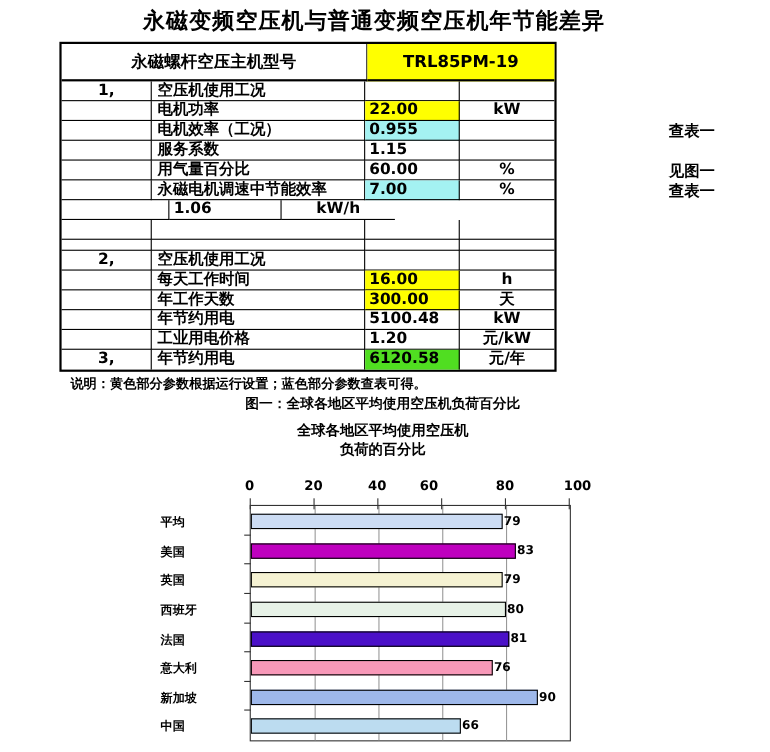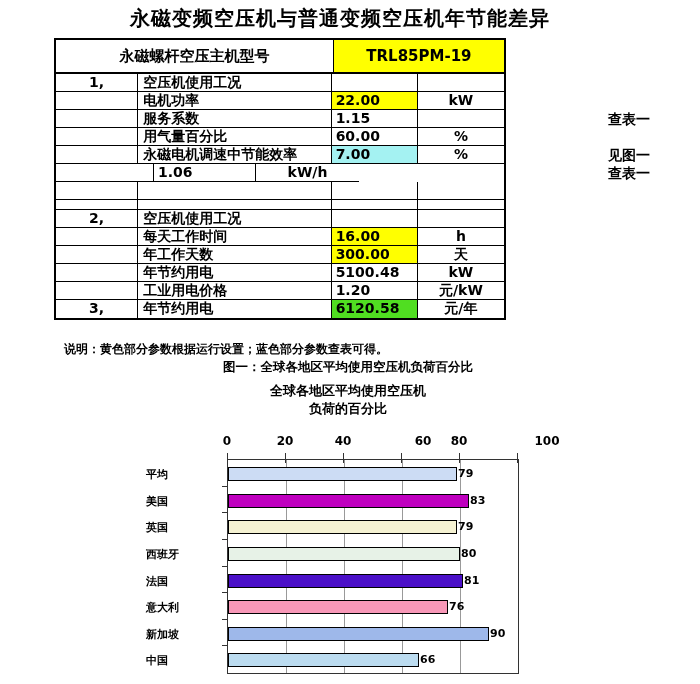--- a/index.html
+++ b/index.html
@@ -62,20 +62,26 @@
           <div class="cell cD" style="height: 18px;"></div>
         </div>
         <div class="trow">
           <div class="cell cA" style="height: 18px;"></div>
           <div class="cell cB" style="height: 18px;">电机功率</div>
           <div class="cell cC" style="height: 18px; background: rgb(255, 255, 0);">22.00</div>
           <div class="cell cD" style="height: 18px;">kW</div>
         </div>
         <div class="trow">
           <div class="cell cA" style="height: 18px;"></div>
+          <div class="cell cB" style="height: 18px;">电机效率（工况）</div>
+          <div class="cell cC" style="height: 18px; background: rgb(164, 242, 242);">0.955</div>
+          <div class="cell cD" style="height: 18px;"></div>
+        </div>
+        <div class="trow">
+          <div class="cell cA" style="height: 18px;"></div>
           <div class="cell cB" style="height: 18px;">服务系数</div>
           <div class="cell cC" style="height: 18px;">1.15</div>
           <div class="cell cD" style="height: 18px;"></div>
         </div>
         <div class="trow">
           <div class="cell cA" style="height: 18px;"></div>
           <div class="cell cB" style="height: 18px;">用气量百分比</div>
           <div class="cell cC" style="height: 18px;">60.00</div>
           <div class="cell cD" style="height: 18px;">%</div>
         </div>
@@ -160,25 +166,25 @@
         <div class="gridline" style="left: 174px; background: rgb(153, 153, 153);"></div>
         <div class="gridline" style="left: 232px; background: rgb(153, 153, 153);"></div>
       </div>
   <div class="xtick" style="left: 227px; top: 453px; position: absolute;"></div>
       <div class="xticklabel" style="left: 227px;">0</div>
       <div class="xtick" style="left: 285px; top: 453px; position: absolute;"></div>
       <div class="xticklabel" style="left: 285px;">20</div>
       <div class="xtick" style="left: 343px; top: 453px; position: absolute;"></div>
       <div class="xticklabel" style="left: 343px;">40</div>
       <div class="xtick" style="left: 401px; top: 453px; position: absolute;"></div>
-      <div class="xticklabel" style="left: 423px;">60</div>
+      <div class="xticklabel" style="left: 390px;">60</div>
       <div class="xtick" style="left: 459px; top: 453px; position: absolute;"></div>
       <div class="xticklabel" style="left: 459px;">80</div>
       <div class="xtick" style="left: 517px; top: 453px; position: absolute;"></div>
-      <div class="xticklabel" style="left: 547px;">100</div>
+      <div class="xticklabel" style="left: 525px;">100</div>
       <div class="ytick" style="position: absolute; left: 222px; top: 486px;"></div>
       <div class="ytick" style="position: absolute; left: 222px; top: 512px;"></div>
       <div class="ytick" style="position: absolute; left: 222px; top: 539px;"></div>
       <div class="ytick" style="position: absolute; left: 222px; top: 566px;"></div>
       <div class="ytick" style="position: absolute; left: 222px; top: 592px;"></div>
       <div class="ytick" style="position: absolute; left: 222px; top: 619px;"></div>
       <div class="ytick" style="position: absolute; left: 222px; top: 645px;"></div>
       <div class="cat-label" style="top: 467px;">平均</div>
       <div class="bar" style="left: 228px; top: 467px; width: 229px; background: rgb(204, 220, 244);"></div>
       <div class="bar-value" style="left: 458px; top: 467px;">79</div>

